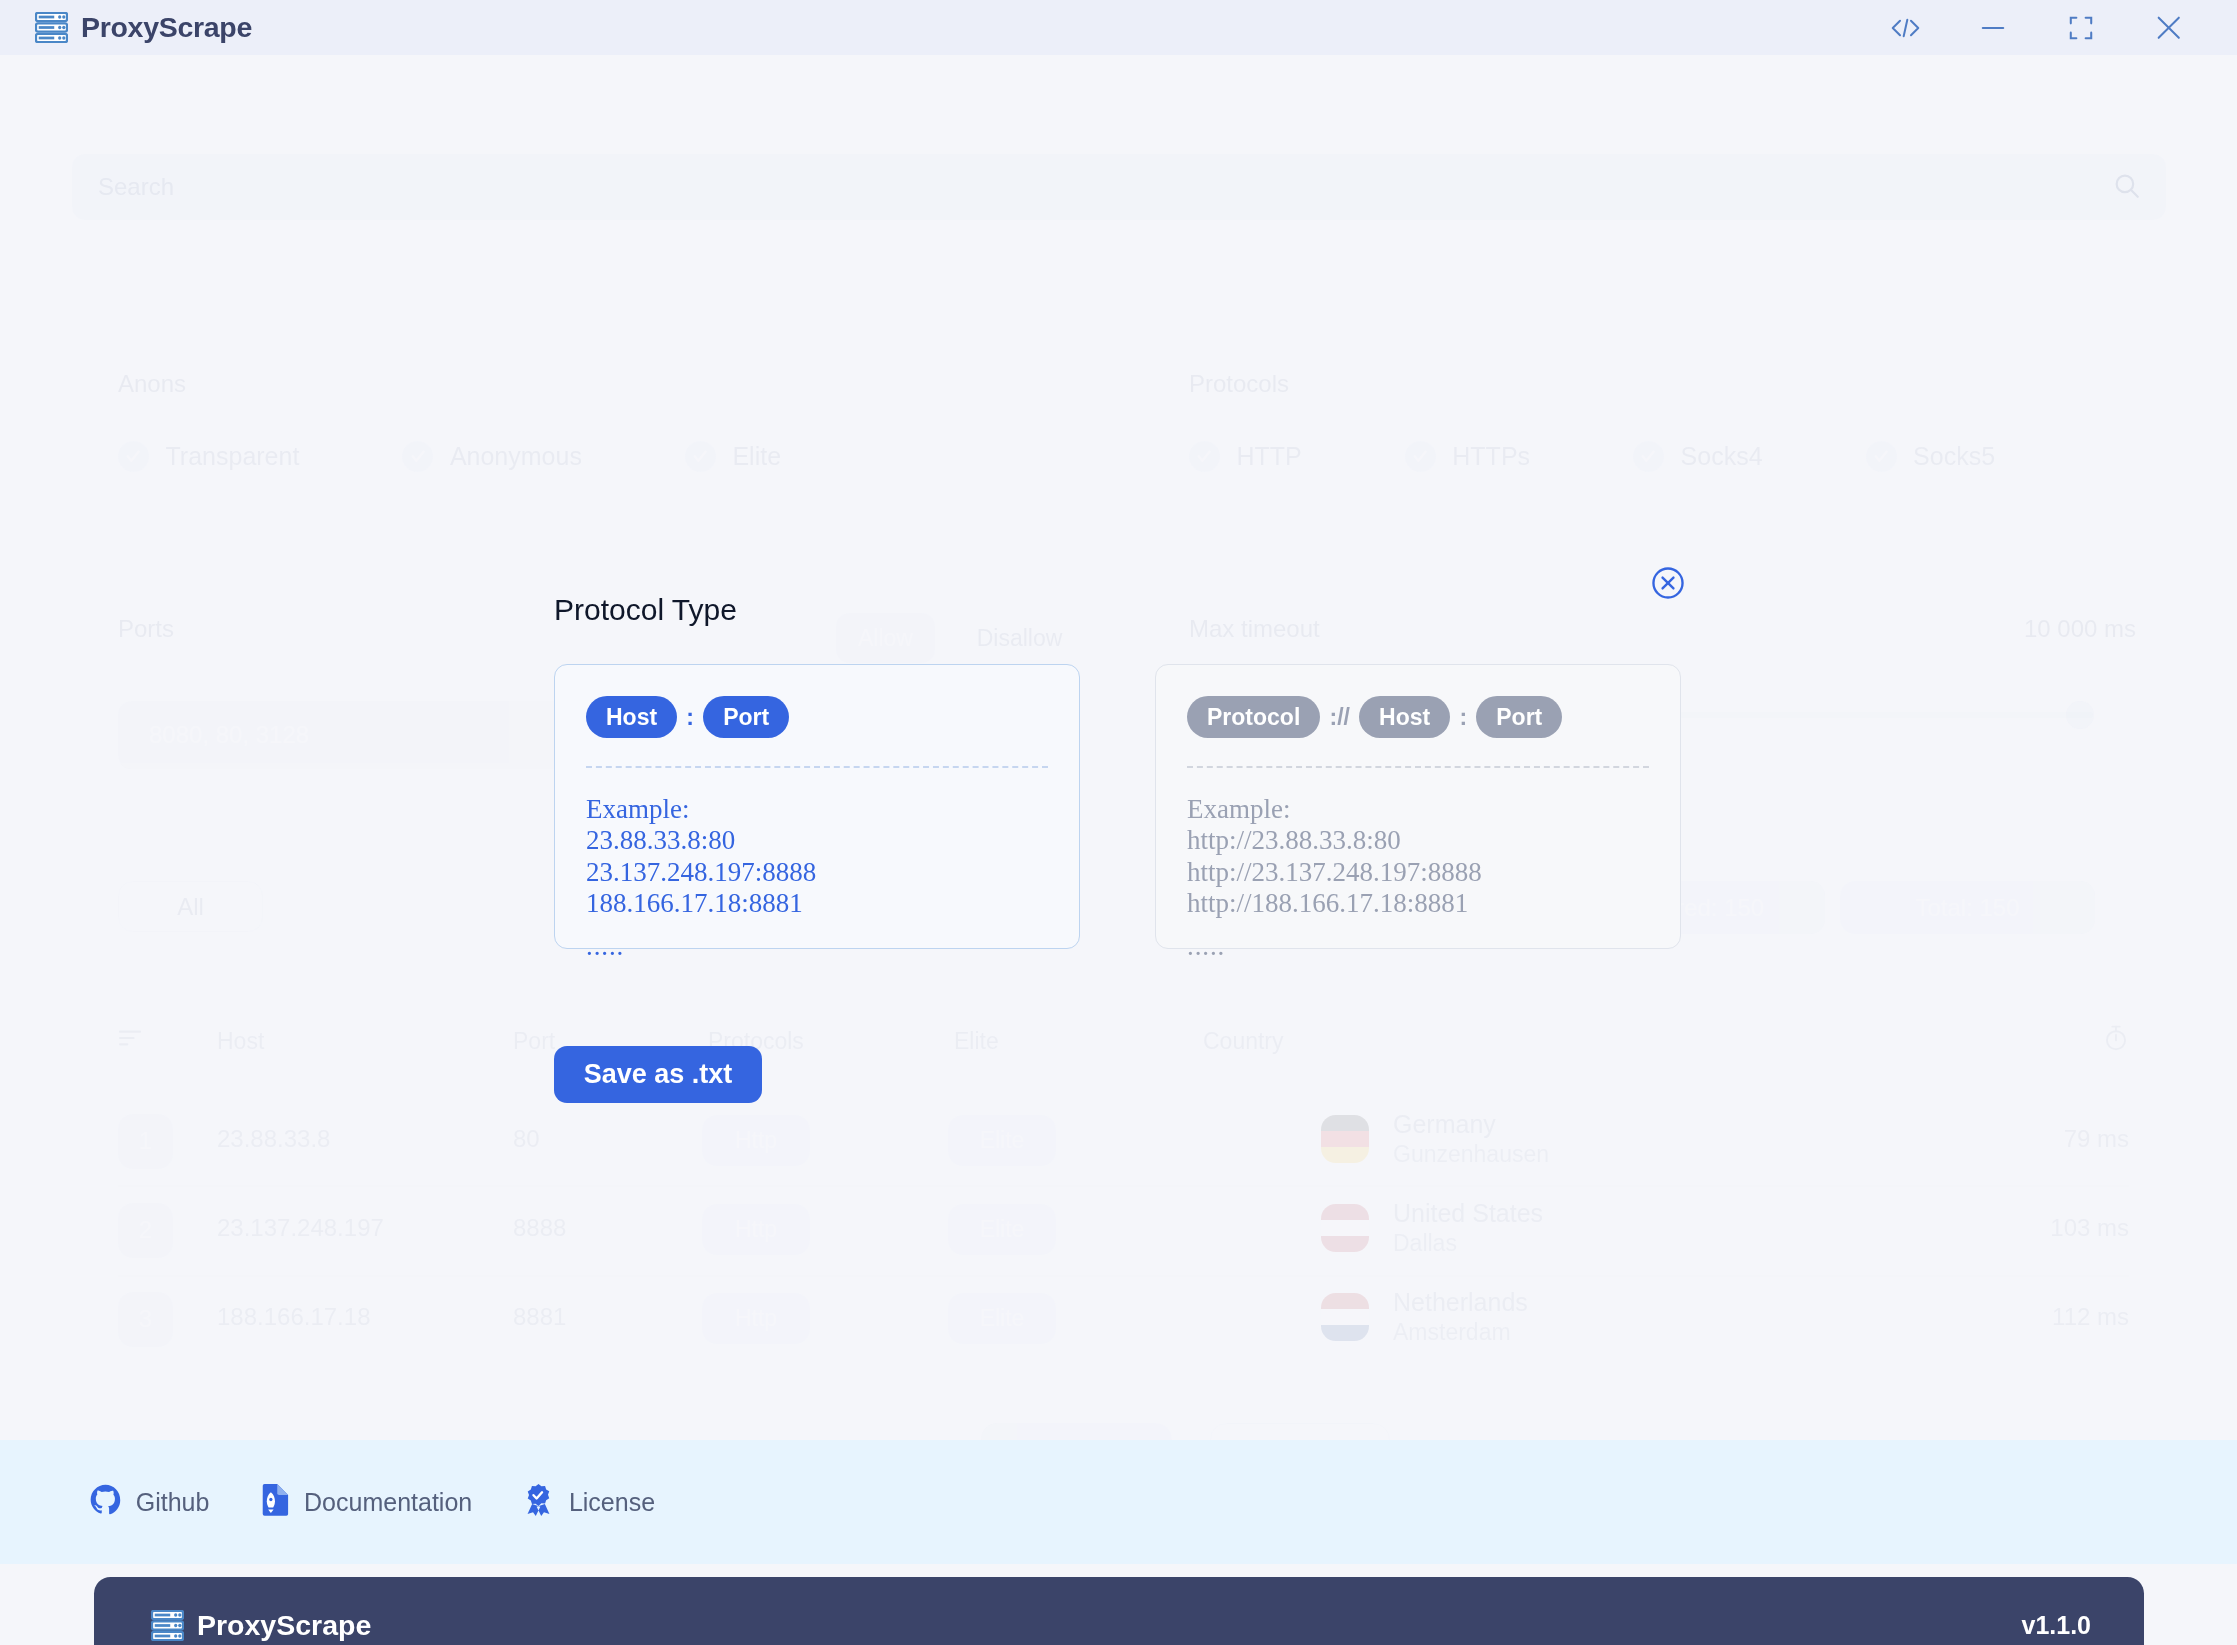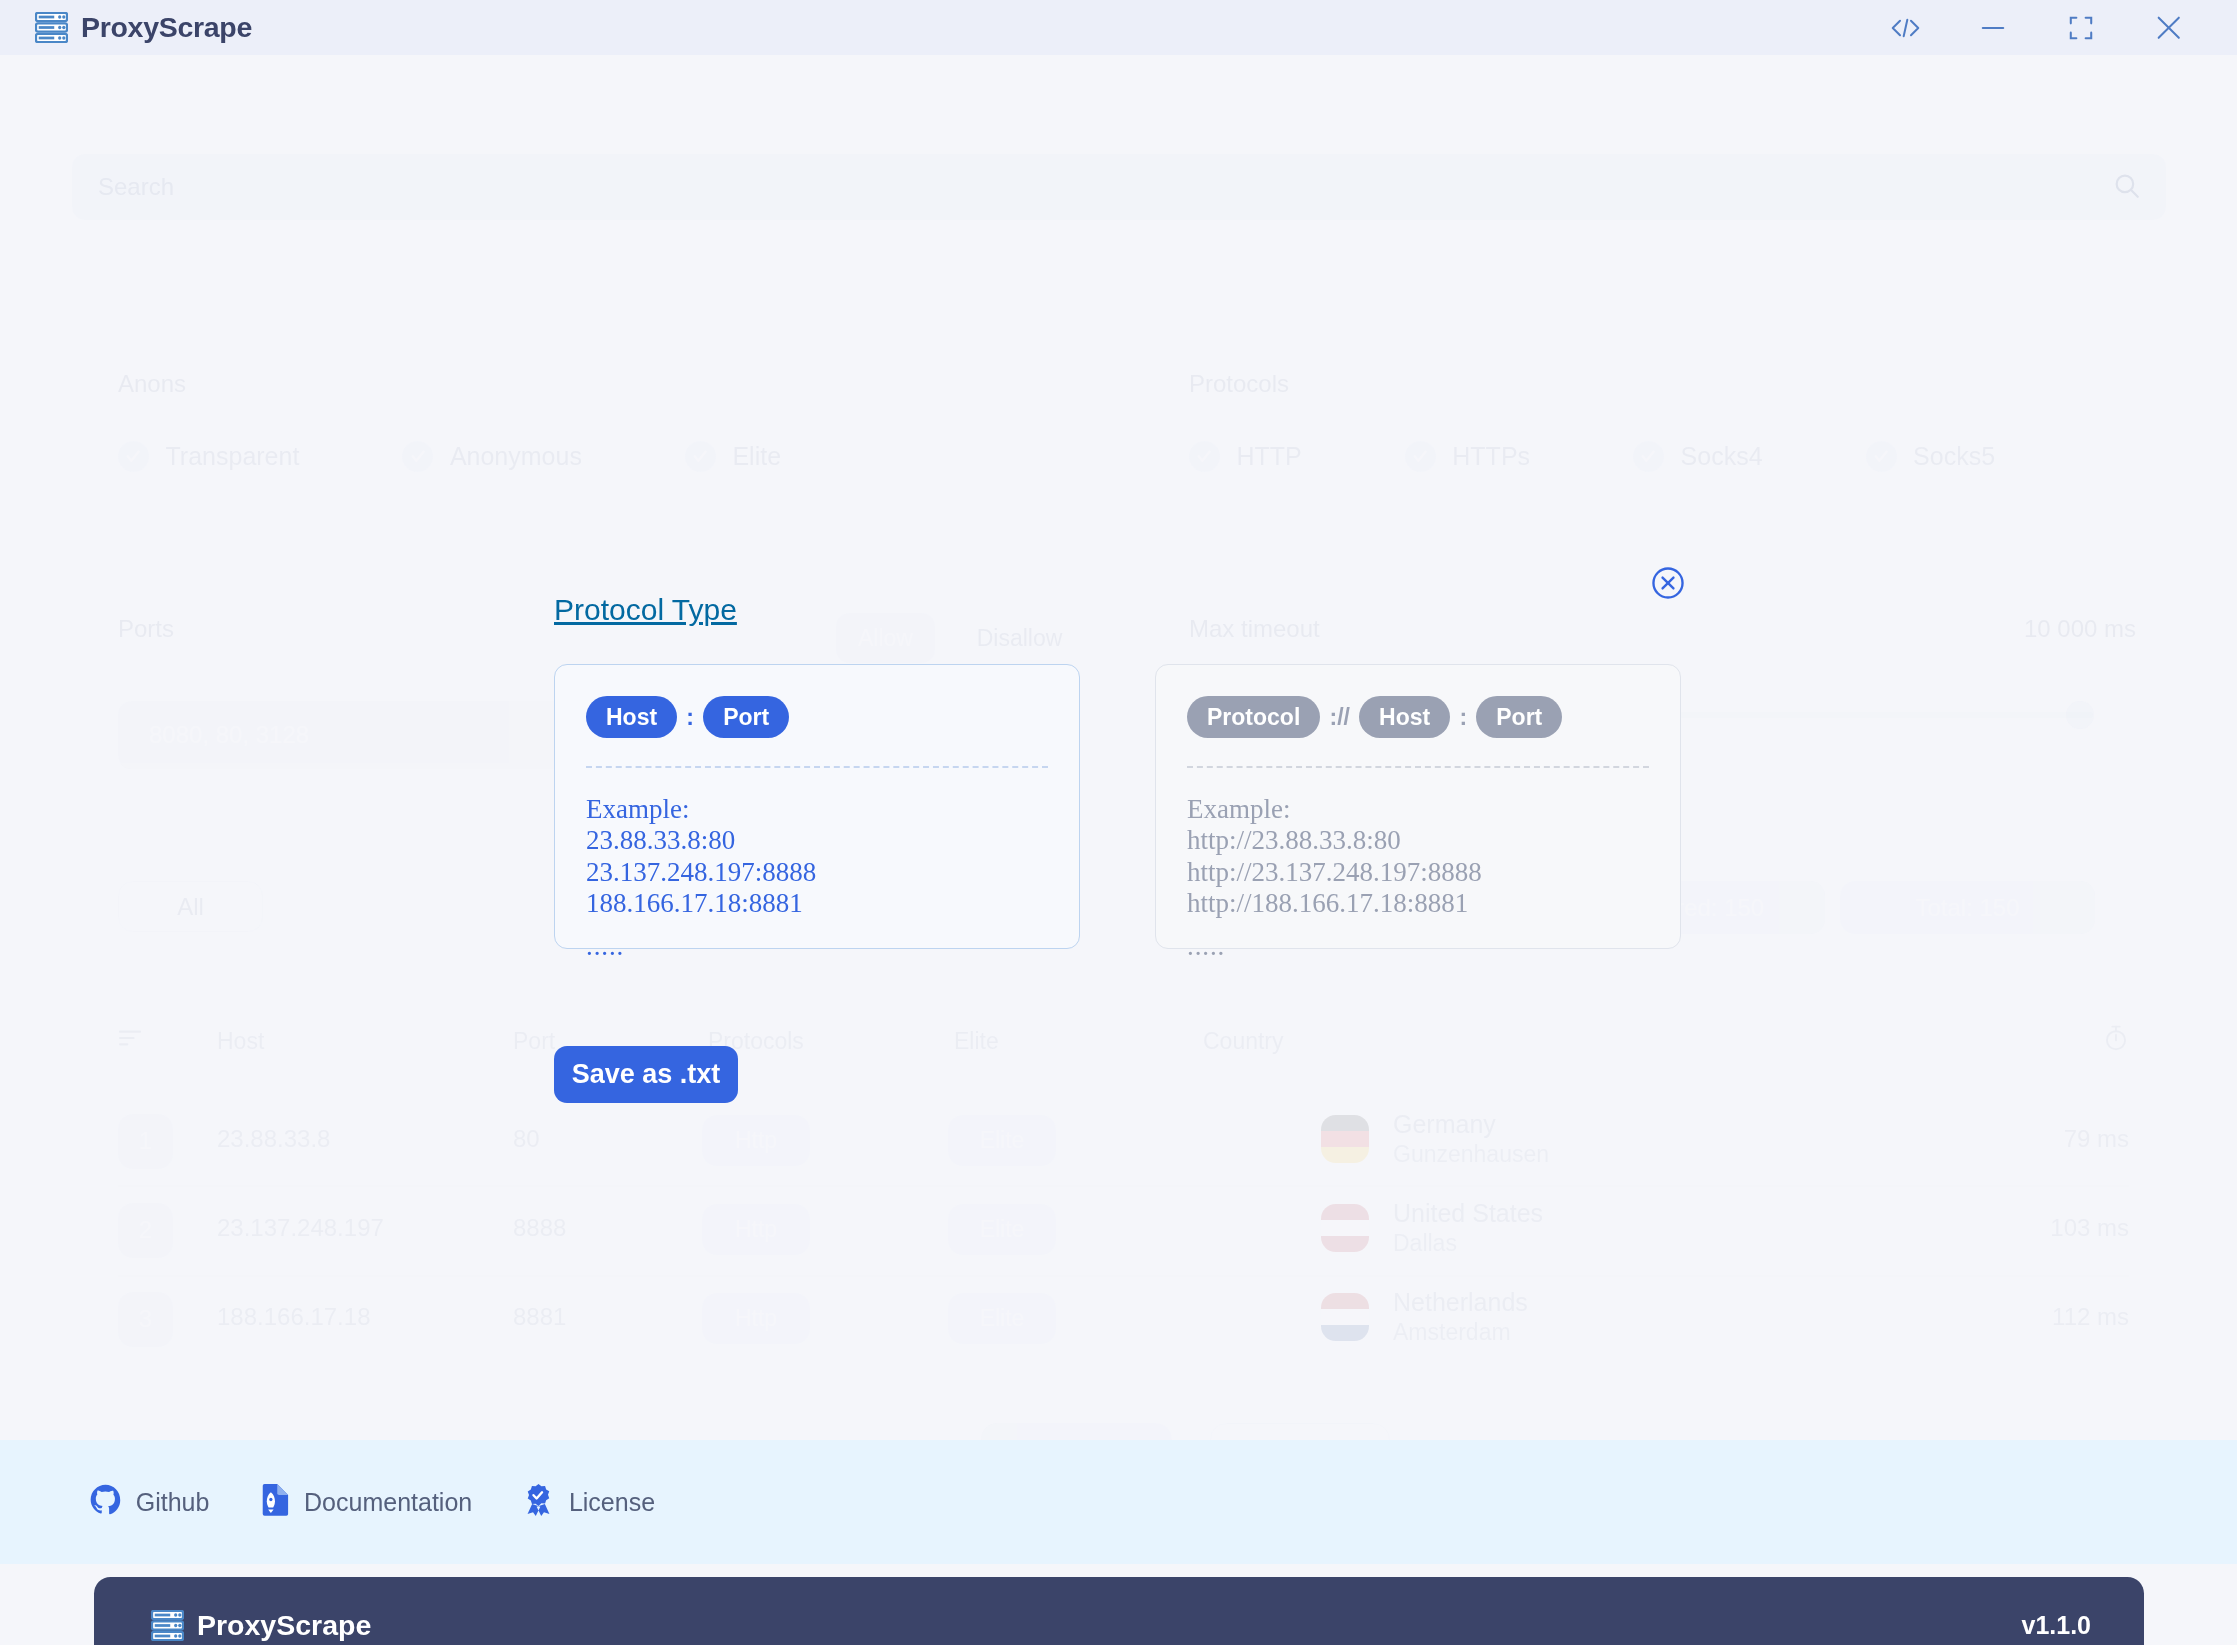--- a/index.html
+++ b/index.html
@@ -132,21 +132,21 @@
   .bb-brand { display: flex; align-items: center; gap: 13px; margin-left: 57px; }
   .bb-name { font-size: 28.5px; font-weight: bold; color: #ffffff; }
   .bb-ver { position: absolute; right: 53px; font-size: 25px; font-weight: bold; color: #ffffff; }
 
   
   .modal-close {
     position: absolute; left: 1648px; top: 563px; width: 40px; height: 40px; cursor: pointer;
   }
   .modal-title {
     position: absolute; left: 554px; top: 593px;
-    font-size: 30px; color: #0369a1; text-decoration: underline;
+    font-size: 30px; color: #0f172a;
   }
   .card {
     position: absolute; width: 526px; height: 285px;
     border-radius: 13px; padding: 31px 31px 0 31px;
   }
   .card-left { left: 554px; top: 664px; border: 1.8px solid #bdd4f0; background: #f7f9fd; }
   .card-right { left: 1155px; top: 664px; border: 1.8px solid #e0e4ec; background: #f7f8fa; }
   .chips { display: flex; align-items: center; gap: 9.2px; }
   .chip {
     height: 42px; border-radius: 21px; padding: 0 20px;
@@ -163,21 +163,21 @@
   .example { margin-top: 26px; font-size: 27px; line-height: 1.17; font-family: Liberation Serif, serif; }
   .ex-blue { color: #3565e0; }
   .ex-gray { color: #9aa1b3; }
   .dots { margin-top: 11px; font-size: 27px; letter-spacing: 0.9px; }
 
   .mbtn {
     position: absolute; top: 1046px; height: 57px; border-radius: 13px;
     background: #3565e0; color: #fff; font-size: 27px; font-weight: bold;
     display: flex; align-items: center; justify-content: center; cursor: pointer;
   }
-  .mbtn-save { left: 554px; width: 184px; }
+  .mbtn-save { left: 554px; width: 208px; }
   .mbtn-copy { left: 810px; width: 290px; }
 </style>
 </head>
 <body>
 
 <div id="app">
 
   <div class="titlebar">
     <div class="brand">
       <span>

